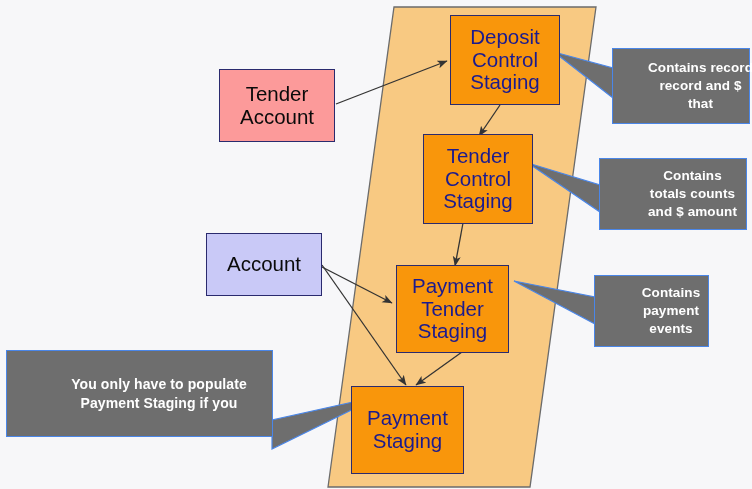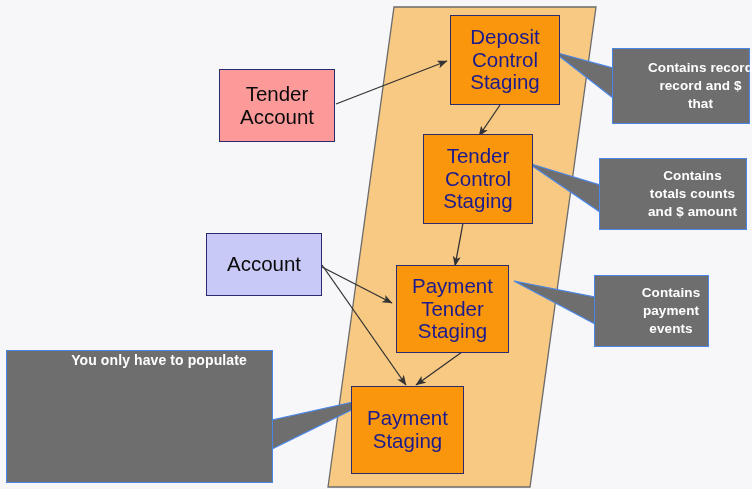--- a/index.html
+++ b/index.html
@@ -158,17 +158,18 @@
     <span class="line">totals counts</span>
     <span class="line">and $ amount</span>
   </div>
 
   <div class="callout" style="left:594px; top:275px; width:115px; height:72px;">
     <span class="line">Contains</span>
     <span class="line">payment</span>
     <span class="line">events</span>
   </div>
 
-  <div class="callout big" style="left:6px; top:350px; width:267px; height:133px;justify-content:space-between;">
+  <div class="callout big" style="left:6px; top:350px; width:267px; height:87px;">
     <span class="line">You only have to populate</span>
+    <span class="line">Payment Staging if you</span>
   </div>
 
 </div>
 
 </body></html>

